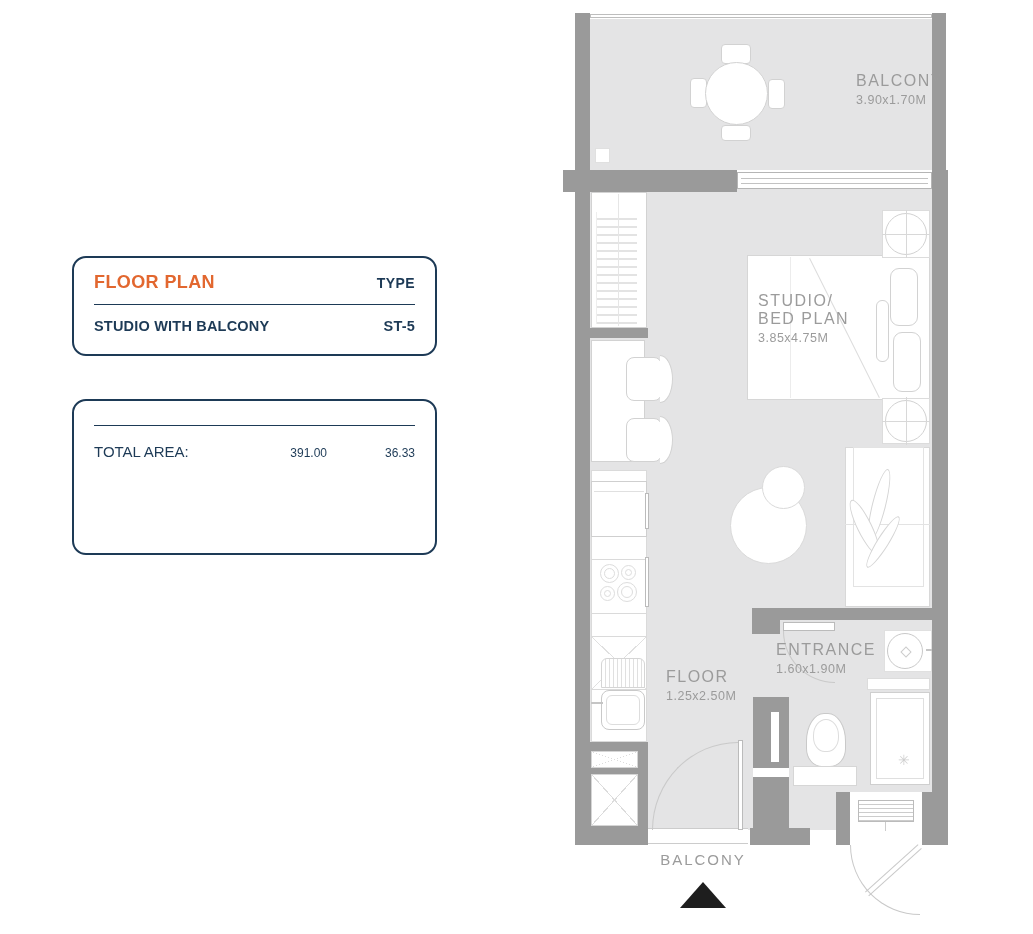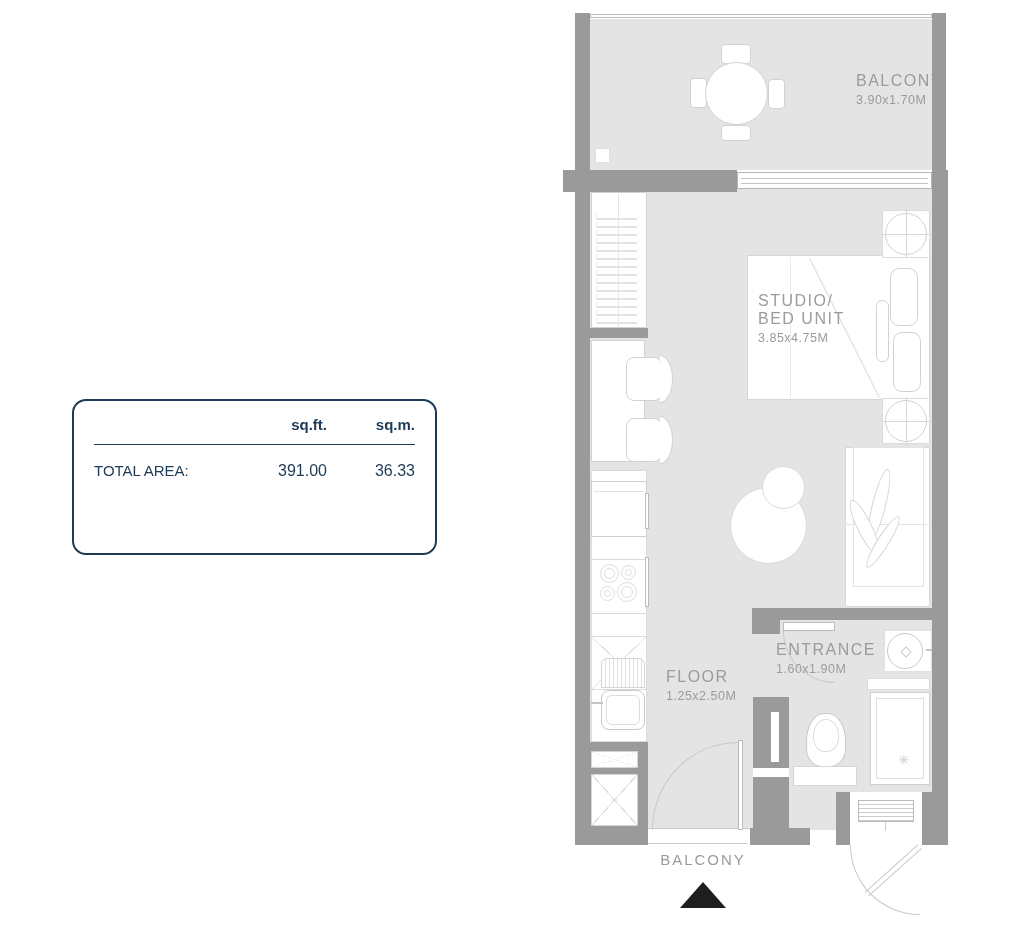--- a/index.html
+++ b/index.html
@@ -15,21 +15,21 @@
   .c-title{color:#e2672f;font-size:18px;font-weight:bold;letter-spacing:.4px;}
   .c-type{font-size:14px;font-weight:bold;letter-spacing:.4px;}
   .c-div{border-top:1.5px solid #1d3a56;margin:11px 0 13px;}
   .c-unit,.c-code{font-size:14.5px;font-weight:bold;letter-spacing:.2px;}
 
   #card-areas{left:72px;top:399px;width:365px;height:156px;padding:13px 20px 10px;}
   .t-grid{display:grid;grid-template-columns:1fr 95px 88px;align-items:baseline;}
   .t-grid .num,.t-grid .hd{text-align:right;}
   .t-head{font-size:15px;font-weight:bold;margin-top:2px;}
   .t-row{font-size:15px;line-height:26px;}
-  .t-row .num{font-size:16px;}
+  .t-row .num{font-size:12px;}
   .t-row.bold{font-weight:normal;}
 
   
   #plan{position:absolute;left:560px;top:0;width:473px;height:934px;}
   .wall{position:absolute;background:#9a9a9a;}
   .floor{position:absolute;background:#e4e4e5;}
   .furn{position:absolute;background:#fff;border:1px solid #d2d2d2;box-sizing:border-box;}
   .circle{border-radius:50%;}
   .lbl{position:absolute;color:#9b9b9b;}
   .room-name{font-size:16px;letter-spacing:1.5px;}
@@ -170,27 +170,33 @@
   #lbl-bath{left:216px;top:641px;}
   #lbl-entry{left:106px;top:668px;}
   #lbl-entrance{left:78px;top:851px;width:130px;text-align:center;font-size:15px;letter-spacing:2px;}
   #entrance-arrow{left:120px;top:882px;width:0;height:0;border-left:23px solid transparent;border-right:23px solid transparent;border-bottom:26px solid #1e1e1e;}
 </style>
 </head>
 <body>
 
 <div id="page">
 
+  <div class="card" id="card-info">
+    <div class="c-row">
+      <span class="c-title">FLOOR PLAN</span>
+      <span class="c-type">TYPE</span>
+    </div>
+    <div class="c-div"></div>
+    <div class="c-row">
+      <span class="c-unit">STUDIO WITH BALCONY</span>
+      <span class="c-code">ST-5</span>
+    </div>
+  </div>
 
   <div class="card" id="card-areas">
-    <div class="t-grid t-head">
-      <span></span>
-      <span class="hd">sq.ft.</span>
-      <span class="hd">sq.m.</span>
-    </div>
     <div class="c-div"></div>
     <div class="t-grid t-row bold">
       <span>TOTAL AREA:</span>
       <span class="num">391.00</span>
       <span class="num">36.33</span>
     </div>
   </div>
 
   <div id="plan">
 
@@ -290,21 +296,21 @@
     <div class="furn" id="sofa"></div>
     <div class="abs" id="sofa-inner"></div>
     <div class="abs" id="sofa-line"></div>
     <div class="leaf" id="leaf1"></div>
     <div class="leaf" id="leaf2"></div>
     <div class="leaf" id="leaf3"></div>
     <div class="furn circle" id="pouf-big"></div>
     <div class="furn circle" id="pouf-small"></div>
     <div class="lbl" id="lbl-living">
       <div class="room-name">STUDIO/</div>
-      <div class="room-name">BED UNIT</div>
+      <div class="room-name">BED PLAN</div>
       <div class="room-dim">3.85x4.75M</div>
     </div>
 
     <div class="lbl" id="lbl-entry">
       <div class="room-name">FLOOR</div>
       <div class="room-dim">1.25x2.50M</div>
     </div>
     <div class="lbl" id="lbl-entrance">BALCONY</div>
     <div class="abs" id="entrance-arrow"></div>
 

